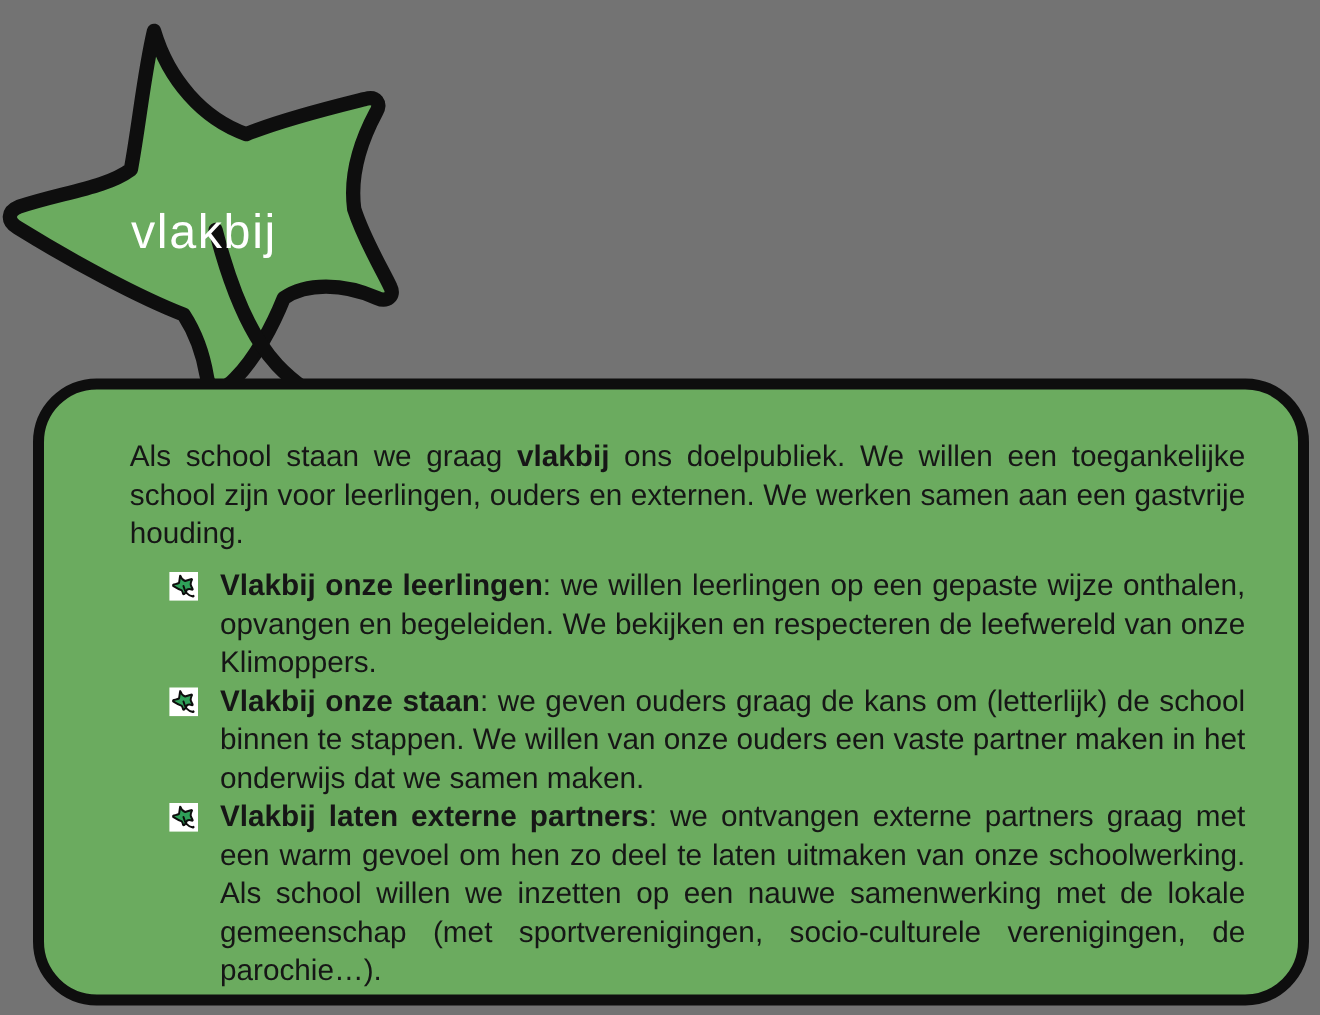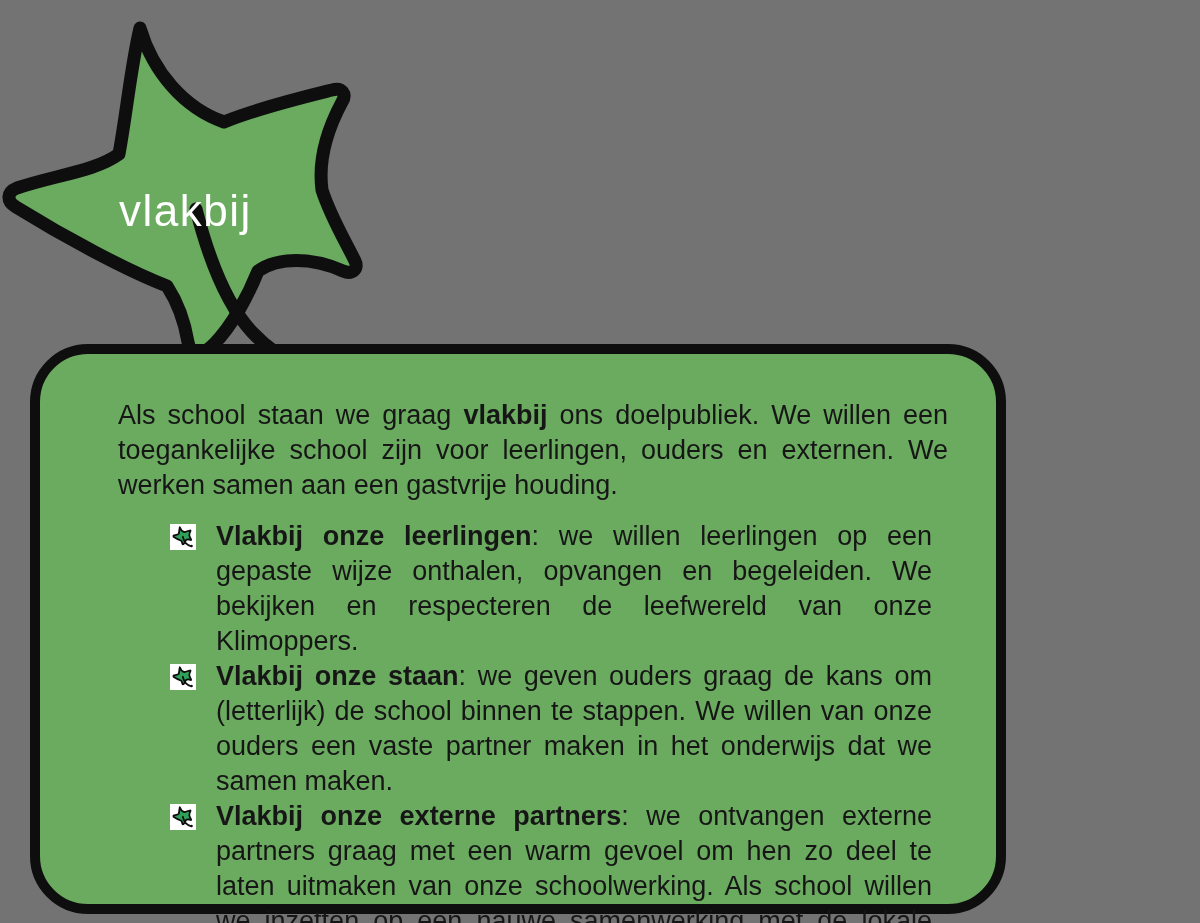--- a/index.html
+++ b/index.html
@@ -39,40 +39,40 @@
     font-weight: 400;
     letter-spacing: 1.5px;
     line-height: 1;
   }
 
   
   .panel {
     position: absolute;
     left: 30px;
     top: 344px;
-    width: 976px;
+    width: 1160px;
     height: 570px;
     box-sizing: border-box;
     background: #6bab5f;
     border: 10px solid #0e0e0e;
     border-radius: 58px;
     padding: 44px 48px 0 78px;
     color: #161616;
   }
   .intro {
     margin: 0 0 12px 0;
     font-size: 27px;
     line-height: 35px;
     text-align: justify;
   }
   .intro b, .bullet-text b { font-weight: 700; }
 
   .bullets {
     list-style: none;
-    margin: 16px;
+    margin: 0;
     padding: 0;
   }
   .bullets li {
     position: relative;
     padding-left: 82px;
     font-size: 27px;
     line-height: 35px;
     text-align: justify;
   }
   .bullet-icon {
@@ -160,19 +160,19 @@
         </span>
         <span class="bullet-text"><b>Vlakbij onze staan</b><span>: we geven ouders graag de kans om (letterlijk) de school binnen te stappen. We willen van onze ouders een vaste partner maken in het onderwijs dat we samen maken.</span></span>
       </li>
 
       <li>
         <span class="bullet-icon">
           <svg viewBox="0 0 400 420">
               <use href="#ivy"></use>
             </svg>
         </span>
-        <span class="bullet-text"><b>Vlakbij onze externe partners</b><span>: we ontvangen externe partners graag met een warm gevoel om hen zo deel te laten uitmaken van onze schoolwerking. Als school willen we inzetten op een nauwe samenwerking met de lokale gemeenschap (met sportverenigingen, socio-culturele verenigingen, de parochie…).</span></span>
+        <span class="bullet-text"><b>Vlakbij laten externe partners</b><span>: we ontvangen externe partners graag met een warm gevoel om hen zo deel te laten uitmaken van onze schoolwerking. Als school willen we inzetten op een nauwe samenwerking met de lokale gemeenschap (met sportverenigingen, socio-culturele verenigingen, de parochie…).</span></span>
       </li>
 
     </ul>
   </div>
 
 </div>
 
 </body></html>

